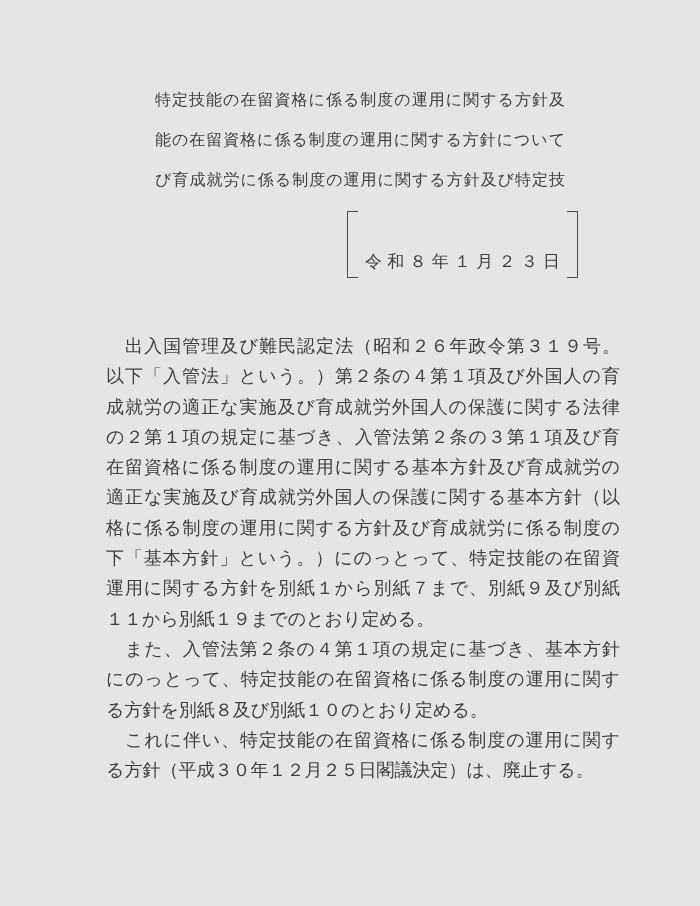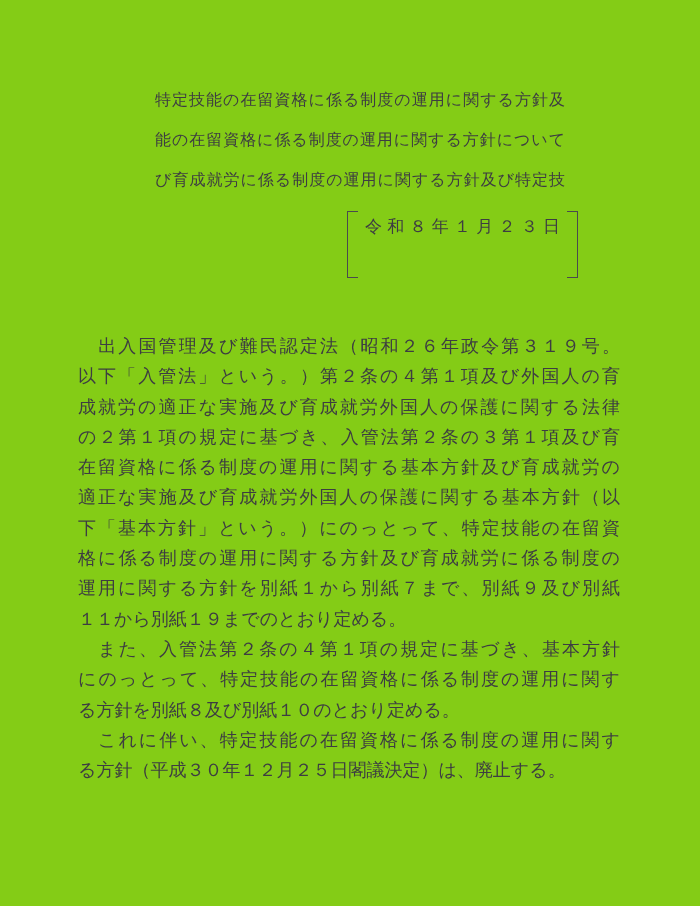--- a/index.html
+++ b/index.html
@@ -11,21 +11,21 @@
     height: 906px;
     background: #ffffff;
     font-family: "Liberation Serif", "DejaVu Serif", serif;
     color: #3d3d42;
   }
   .page {
     position: relative;
     width: 700px;
     height: 906px;
     overflow: hidden;
-    background: #84cc16;
+    background: #e5e5e5;
   }
 
   
   .title {
     position: absolute;
     left: 155px;
     top: 80px;
     width: 410px;
     font-size: 16px;
     line-height: 40px;
@@ -38,21 +38,21 @@
   
   .decision-box {
     position: absolute;
     left: 347px;
     top: 211px;
     width: 231px;
     height: 67px;
     box-sizing: border-box;
     display: flex;
     flex-direction: column;
-    justify-content: space-between;
+    justify-content: flex-end;
     padding: 0 18px;
   }
   .bracket {
     position: absolute;
     top: 0;
     bottom: 0;
     width: 11px;
     box-sizing: border-box;
     border-top: 1.5px solid #4a4a4e;
     border-bottom: 1.5px solid #4a4a4e;
@@ -77,20 +77,21 @@
   .body-text {
     position: absolute;
     left: 78px;
     top: 331px;
     width: 542px;
     font-size: 18px;
     line-height: 30.3px;
   }
   .bline {
     text-align: left;
+    margin-left: 28px;
   }
   .bline.full {
     text-align: justify;
     text-align-last: justify;
   }
 </style>
 </head>
 <body>
 
 <div class="page">
@@ -107,22 +108,22 @@
     <div class="decision-line">令和８年１月２３日</div>
   </div>
 
   <div class="body-text">
       <div class="bline full">　出入国管理及び難民認定法（昭和２６年政令第３１９号。</div>
       <div class="bline full">以下「入管法」という。）第２条の４第１項及び外国人の育</div>
       <div class="bline full">成就労の適正な実施及び育成就労外国人の保護に関する法律</div>
       <div class="bline full">の２第１項の規定に基づき、入管法第２条の３第１項及び育</div>
       <div class="bline full">在留資格に係る制度の運用に関する基本方針及び育成就労の</div>
       <div class="bline full">適正な実施及び育成就労外国人の保護に関する基本方針（以</div>
+      <div class="bline full">格に係る制度の運用に関する方針及び育成就労に係る制度の</div>
       <div class="bline full">下「基本方針」という。）にのっとって、特定技能の在留資</div>
-      <div class="bline full">格に係る制度の運用に関する方針及び育成就労に係る制度の</div>
       <div class="bline full">運用に関する方針を別紙１から別紙７まで、別紙９及び別紙</div>
       <div class="bline">１１から別紙１９までのとおり定める。</div>
       <div class="bline full">　また、入管法第２条の４第１項の規定に基づき、基本方針</div>
       <div class="bline full">にのっとって、特定技能の在留資格に係る制度の運用に関す</div>
       <div class="bline">る方針を別紙８及び別紙１０のとおり定める。</div>
       <div class="bline full">　これに伴い、特定技能の在留資格に係る制度の運用に関す</div>
       <div class="bline">る方針（平成３０年１２月２５日閣議決定）は、廃止する。</div>
     </div>
 
 </div>

